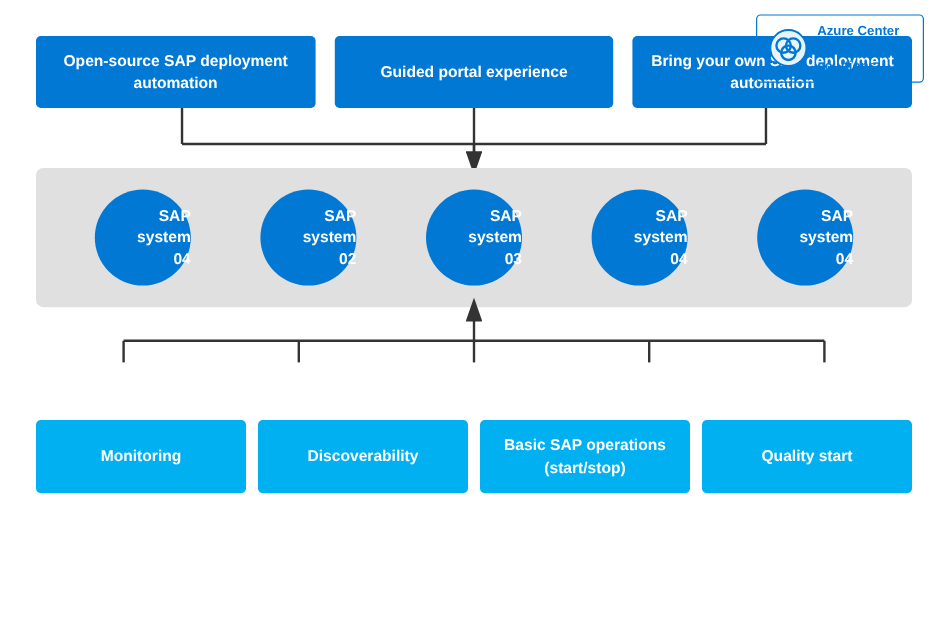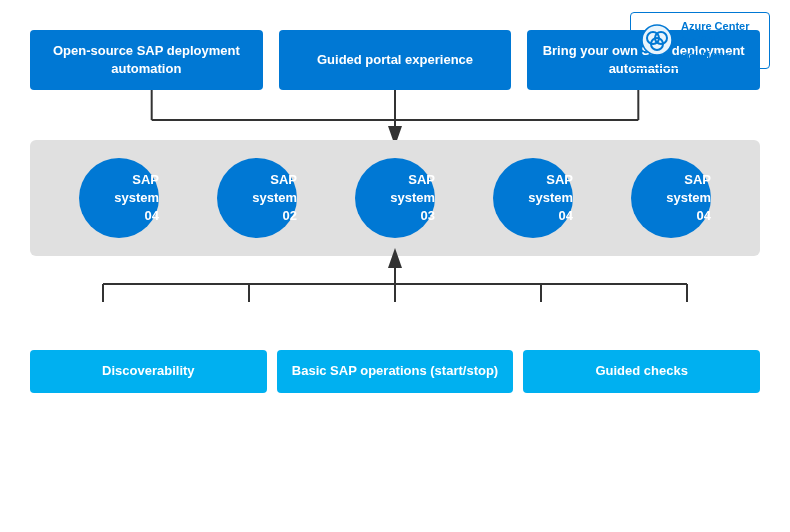--- a/index.html
+++ b/index.html
@@ -217,23 +217,26 @@
       <line x1="50%" y1="28" x2="50%" y2="46" stroke="#333" stroke-width="2"></line>
       <line x1="70%" y1="28" x2="70%" y2="46" stroke="#333" stroke-width="2"></line>
       <line x1="90%" y1="28" x2="90%" y2="46" stroke="#333" stroke-width="2"></line>
 
       <line x1="50%" y1="28" x2="50%" y2="2" stroke="#333" stroke-width="2" marker-end="url(#arrowhead-up)"></line>
     </svg>
   </div>
 
   <div class="bottom-row">
     <div class="bottom-box">
+      <span>Monitoring</span>
+    </div>
+    <div class="bottom-box">
       <span>Discoverability</span>
     </div>
     <div class="bottom-box">
       <span>Basic SAP operations (start/stop)</span>
     </div>
     <div class="bottom-box">
-      <span>Guided checks</span>
+      <span>Quality start</span>
     </div>
   </div>
 
 </div>
 
 </body></html>

